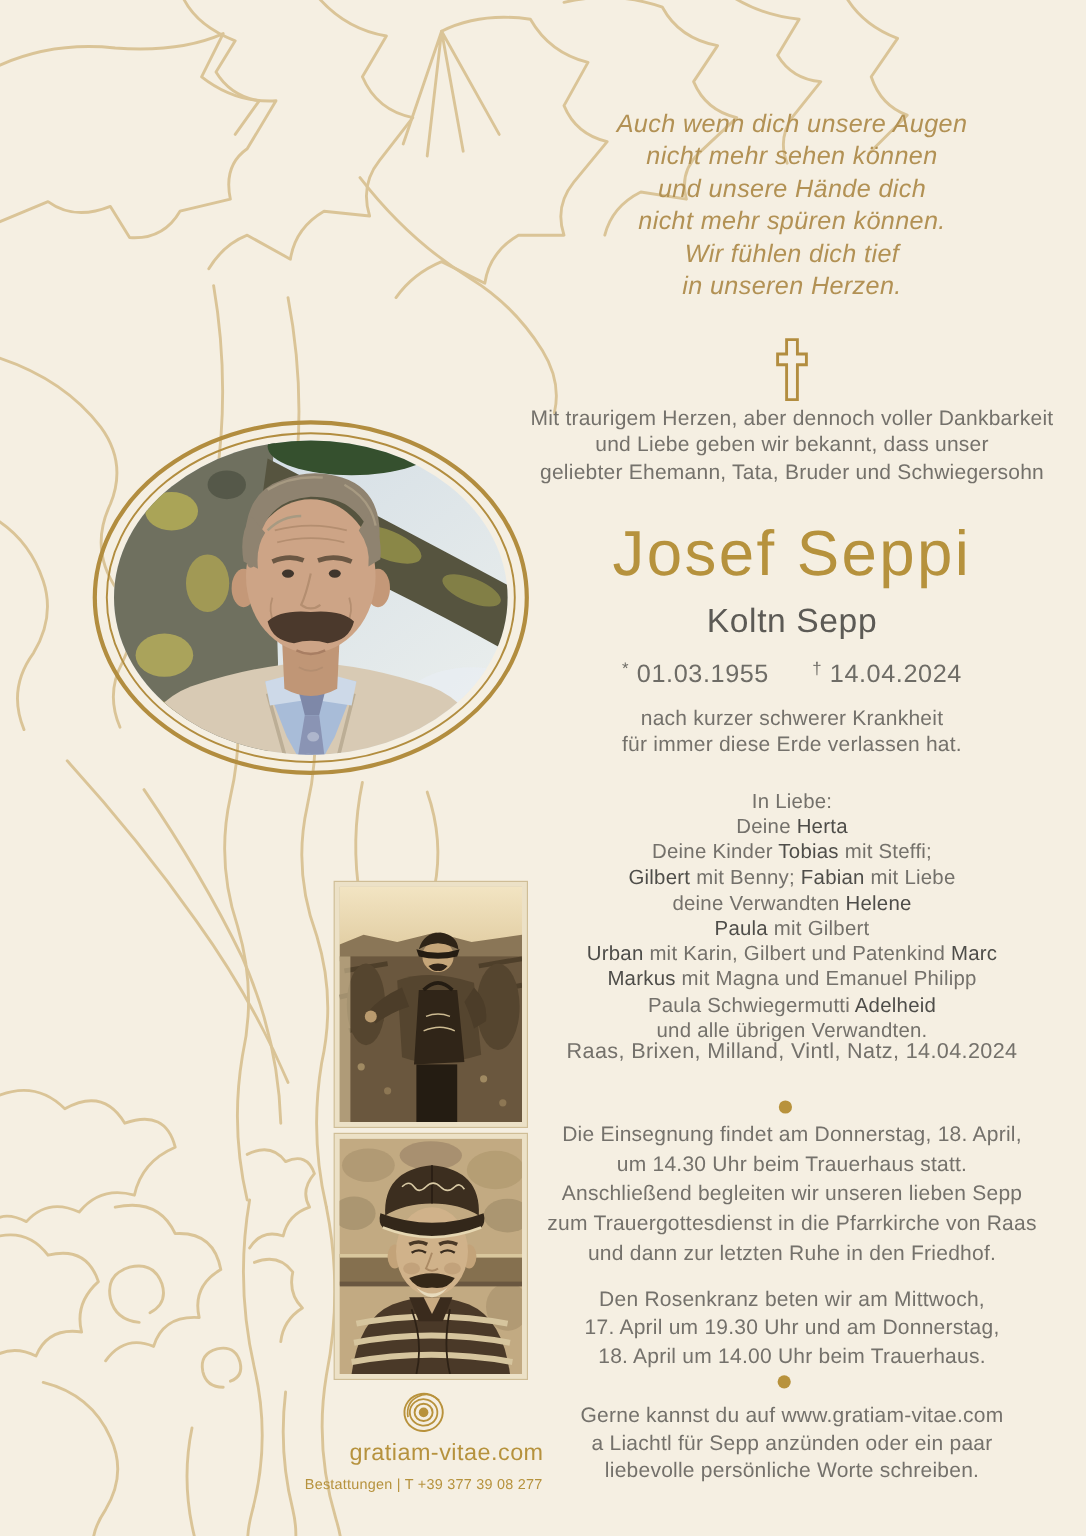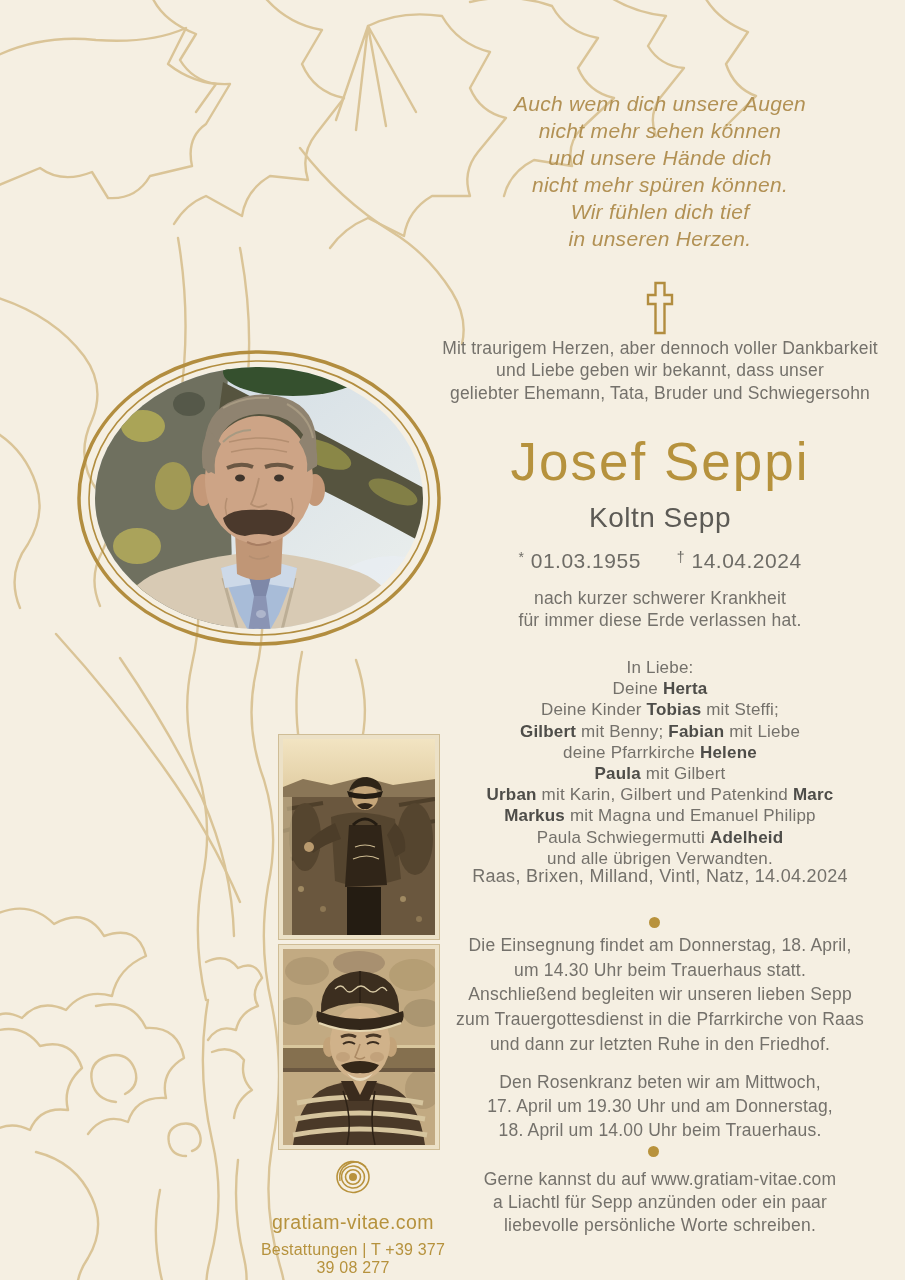--- a/index.html
+++ b/index.html
@@ -14,36 +14,36 @@
   .poem{top:90px;font-style:italic;font-size:21px;line-height:27px;color:#b29154;letter-spacing:.3px;}
   .cross-wrap{top:281px;}
   .announce{top:337px;font-size:17.5px;line-height:22.3px;color:#74716b;letter-spacing:.2px;}
   .name{top:430px;font-size:53px;line-height:64px;color:#b6923d;letter-spacing:2px;font-weight:400;}
   .nickname{top:502px;font-size:28px;line-height:32px;color:#5c5a55;letter-spacing:.5px;}
   .dates{top:545px;font-size:21px;line-height:24px;color:#6e6c66;letter-spacing:.5px;}
   .dates .sym{font-size:14px;vertical-align:6px;}
   .dates .gap{display:inline-block;width:36px;}
   .farewell{top:587px;font-size:17.5px;line-height:22.3px;color:#74716b;letter-spacing:.2px;}
   .mourners{top:657px;font-size:17px;line-height:21.2px;color:#74716b;letter-spacing:.2px;}
-  .mourners .strong{color:#4e4d49;font-weight:bold;}
+  .mourners .strong{color:#4e4d49;font-weight:normal;}
   .places{top:865px;font-size:18px;line-height:22px;color:#74716b;letter-spacing:.3px;}
   .para{font-size:17.5px;color:#74716b;letter-spacing:.2px;}
   .funeral{top:933px;line-height:24.7px;}
   .rosary{top:1070px;line-height:24px;}
   .condolence{top:1168px;line-height:23.2px;}
   .dot{width:11px;height:11px;border-radius:50%;background:#b8923c;}
   .dot1{left:649px;top:917px;}
   .dot2{left:648px;top:1146px;}
   .oval-wrap{left:73px;top:346px;width:372px;height:304px;}
   .photo{border:4px solid #ece1c7;box-shadow:0 0 0 1px #cfbd96;background:#d8c8a6;}
   .photo1{left:279px;top:735px;width:152px;height:196px;}
   .photo2{left:279px;top:945px;width:152px;height:196px;}
   .logo{left:253px;top:1157px;width:200px;text-align:center;}
-  .logo .website{font-size:19.5px;color:#b6923d;letter-spacing:.4px;margin-top:14px;}
-  .logo .info{font-size:16px;color:#b6923d;letter-spacing:.2px;margin-top:7px;}
+  .logo .website{font-size:19.5px;color:#b6923d;letter-spacing:.4px;margin-top:3px;text-align:right;}
+  .logo .info{font-size:12px;color:#b6923d;letter-spacing:.2px;margin-top:7px;}
   svg{display:block;}
 </style>
 </head>
 <body>
 
 <svg id="bg-art" class="abs" viewBox="0 0 905 1280">
   <g fill="none" stroke="#dac497" stroke-width="2.4" stroke-linecap="round" stroke-linejoin="round">
     <path d="M-8,58 Q40,34 96,40 Q150,44 186,28 L168,64 Q196,86 230,84 L206,124 Q186,138 192,166 L150,176 Q136,200 108,198 L92,172 Q62,184 40,168 L-8,188"></path>
     <path d="M150,-8 Q160,20 196,34 L180,60 Q192,80 216,84 L196,112"></path>
     <path d="M262,-6 Q286,24 322,30 L302,64 Q314,92 344,98 L316,134 Q300,154 308,180 L270,176 Q246,190 242,216 L206,196 Q186,204 174,224"></path>
@@ -107,21 +107,21 @@
 <div class="abs rc farewell">
   <div>nach kurzer schwerer Krankheit</div>
   <div>für immer diese Erde verlassen hat.</div>
 </div>
 
 <div class="abs rc mourners">
   <div>In Liebe:</div>
   <div><span>Deine </span><span class="strong">Herta</span></div>
   <div><span>Deine Kinder </span><span class="strong">Tobias</span><span> mit Steffi;</span></div>
   <div><span class="strong">Gilbert</span><span> mit Benny; </span><span class="strong">Fabian</span><span> mit Liebe</span></div>
-  <div><span>deine Pfarrkirche </span><span class="strong">Helene</span></div>
+  <div><span>deine Verwandten </span><span class="strong">Helene</span></div>
   <div><span class="strong">Paula</span><span> mit Gilbert</span></div>
   <div><span class="strong">Urban</span><span> mit Karin, Gilbert und Patenkind </span><span class="strong">Marc</span></div>
   <div><span class="strong">Markus</span><span> mit Magna und Emanuel Philipp</span></div>
   <div><span>Paula Schwiegermutti </span><span class="strong">Adelheid</span></div>
   <div><span>und alle übrigen Verwandten.</span></div>
 </div>
 
 <div class="abs rc places">Raas, Brixen, Milland, Vintl, Natz, 14.04.2024</div>
 
 <div class="abs dot dot1"></div>

